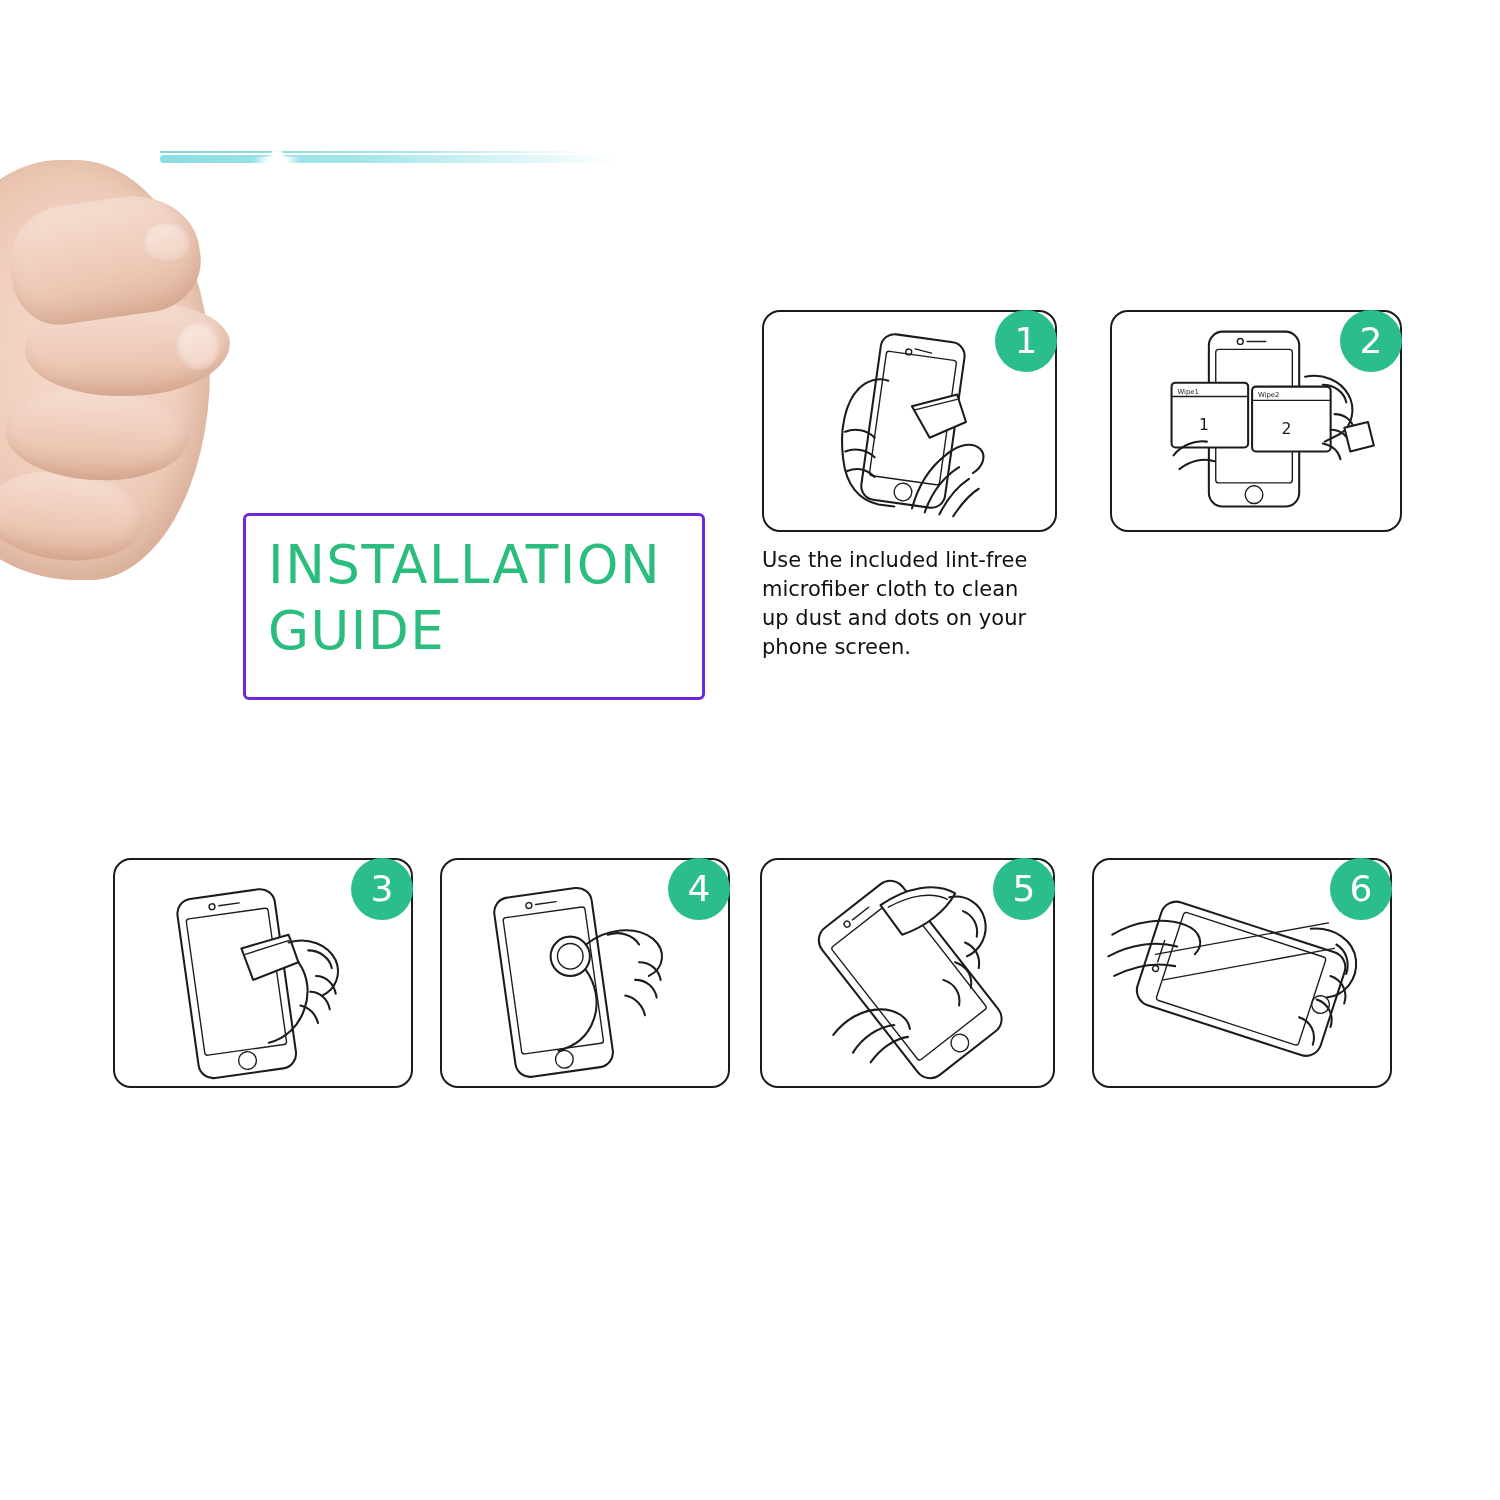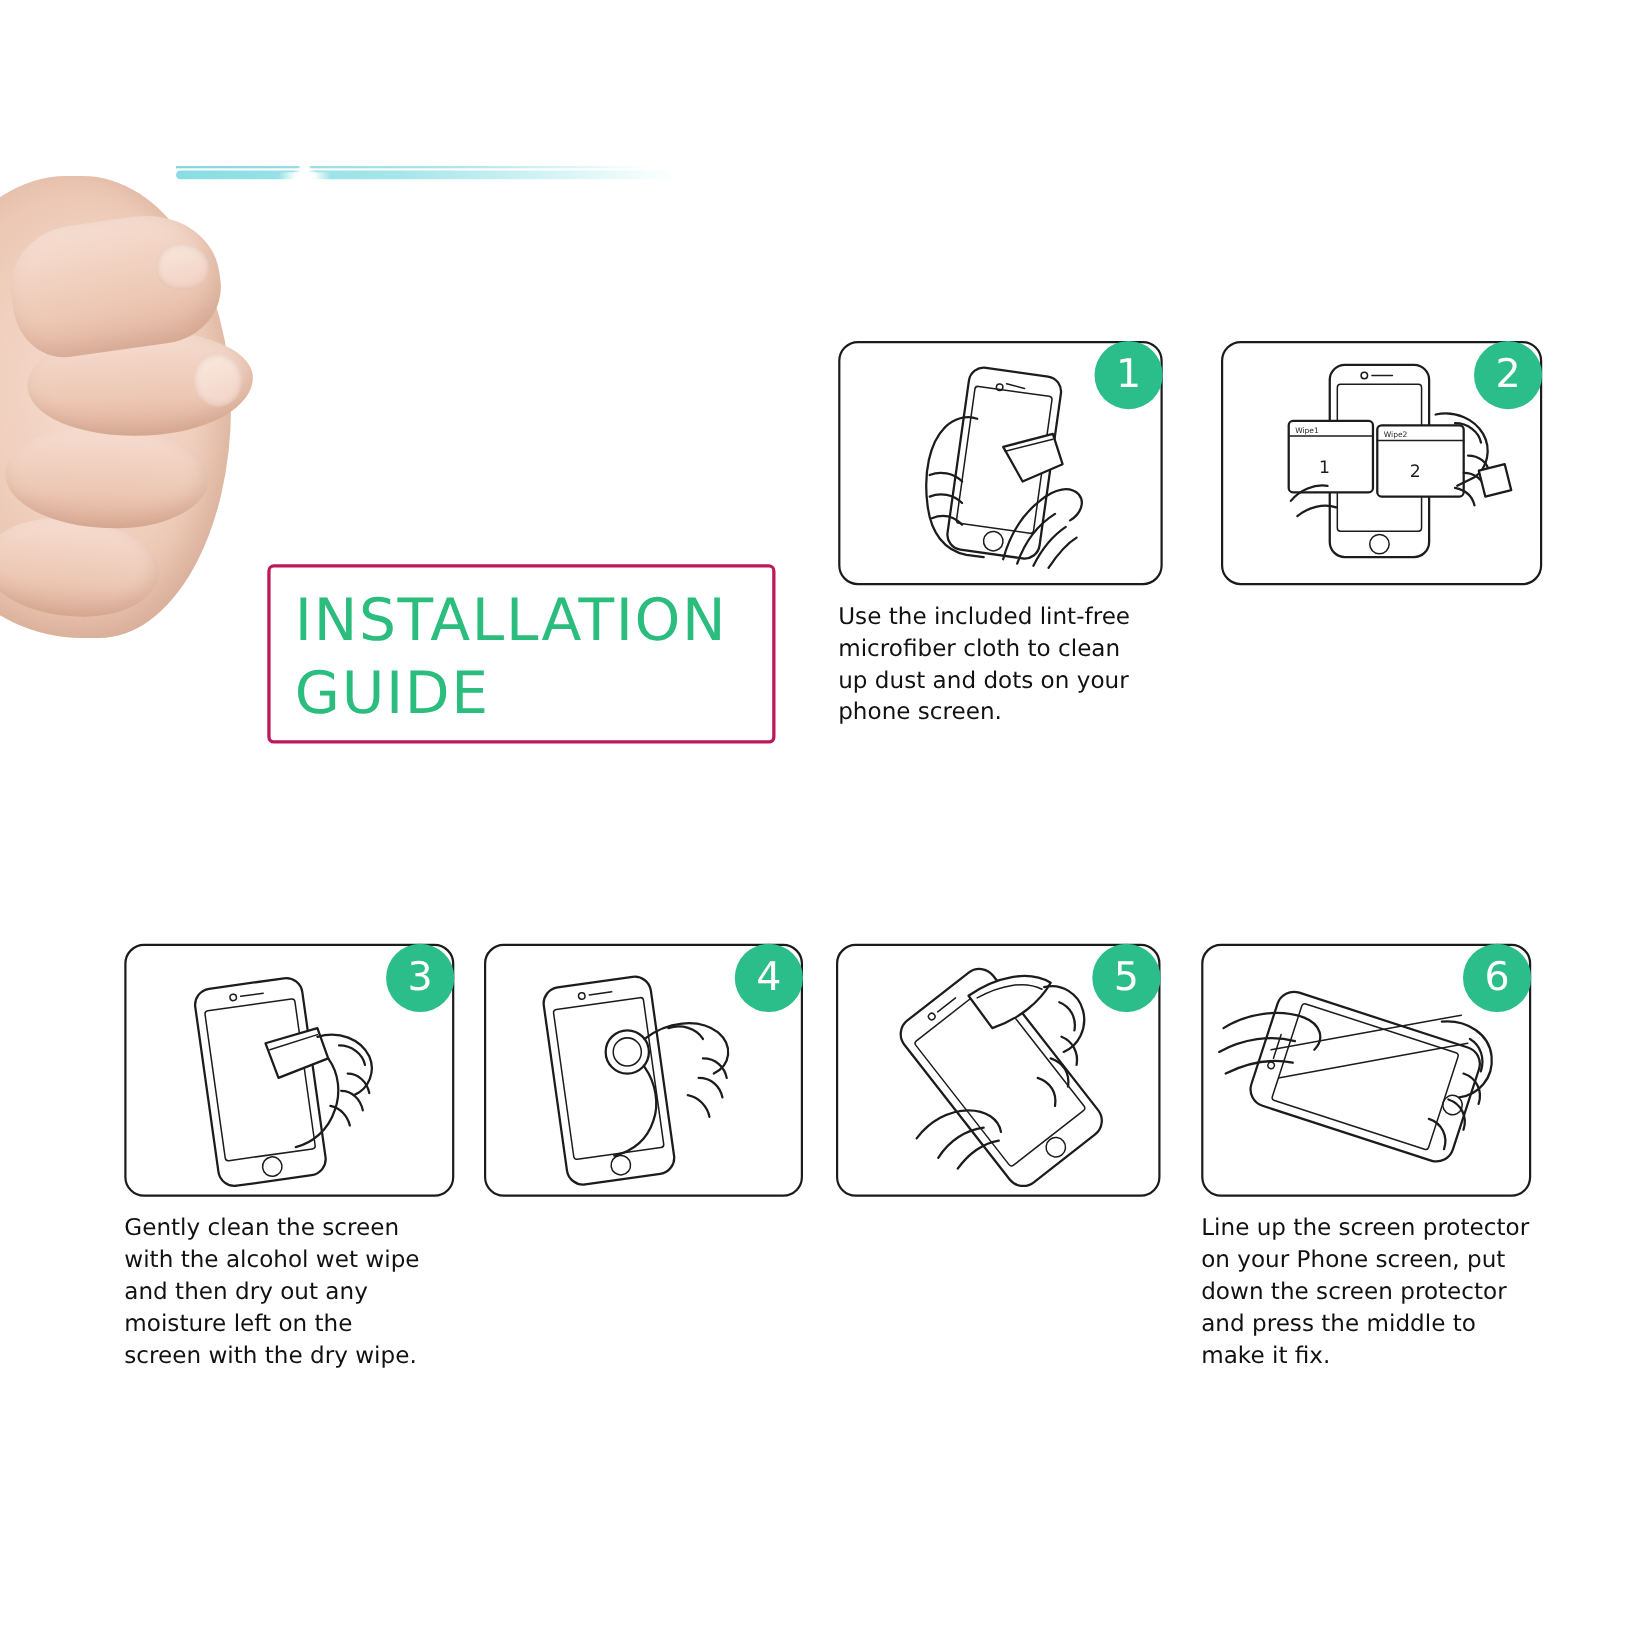--- a/index.html
+++ b/index.html
@@ -119,22 +119,22 @@
     border-radius: 50%;
     background: radial-gradient(circle, #ffffff 0%, rgba(255,255,255,0.75) 45%, rgba(255,255,255,0) 75%);
   }
 
   
   .title-box {
     position: absolute;
     left: 243px;
     top: 513px;
     width: 462px;
-    height: 163px;
-    border: 3px solid #be185d;
+    height: 187px;
+    border: 3px solid #6d28d9;
     border-radius: 6px;
     box-sizing: border-box;
     padding: 16px 0 0 22px;
   }
   .title-line {
     color: #2bbd7e;
     font-family: "DejaVu Sans", sans-serif;
     font-size: 53px;
     letter-spacing: 1.5px;
     line-height: 66px;
@@ -305,25 +305,20 @@
 
       <path class="ln" d="M176 84 C196 78 216 86 224 102 C230 116 224 132 210 138"></path>
       <path class="ln" d="M196 92 C208 92 218 100 220 110"></path>
       <path class="ln" d="M204 118 C214 118 222 126 224 136"></path>
       <path class="ln" d="M198 134 C208 134 216 142 218 152"></path>
       <path class="ln" d="M188 148 C198 150 204 158 206 166"></path>
       <path class="ln" d="M186 104 C196 118 198 136 192 152 C186 170 172 182 156 186"></path>
     </svg>
     <div class="badge tr">3</div>
   </div>
-  <div class="caption">Gently clean the screen
-with the alcohol wet wipe
-and then dry out any
-moisture left on the
-screen with the dry wipe.</div>
 </div>
 
 <div class="step" id="step4">
   <div class="panel">
     <svg class="art" viewBox="0 0 290 230">
       <g transform="rotate(-8 145 115)">
         <rect class="fillw" x="62" y="28" width="100" height="184" rx="15"></rect>
         <rect class="ln-thin" x="70" y="48" width="84" height="140" rx="3"></rect>
         <circle class="ln-thin" cx="98" cy="39" r="3"></circle>
         <line class="ln-thin" x1="105" y1="39" x2="126" y2="39"></line>
@@ -391,18 +386,13 @@
       <path class="ln" d="M20 118 C40 108 62 104 82 108"></path>
 
       <path class="ln" d="M220 70 C244 68 264 82 266 102 C268 122 254 138 236 140"></path>
       <path class="ln" d="M246 86 C256 92 260 104 256 116"></path>
       <path class="ln" d="M240 118 C252 122 258 134 254 146"></path>
       <path class="ln" d="M226 142 C238 146 244 158 240 170"></path>
       <path class="ln" d="M208 160 C220 164 226 176 222 188"></path>
     </svg>
     <div class="badge tr">6</div>
   </div>
-  <div class="caption">Line up the screen protector
-on your Phone screen, put
-down the screen protector
-and press the middle to
-make it fix.</div>
 </div>
 
 </body></html>

